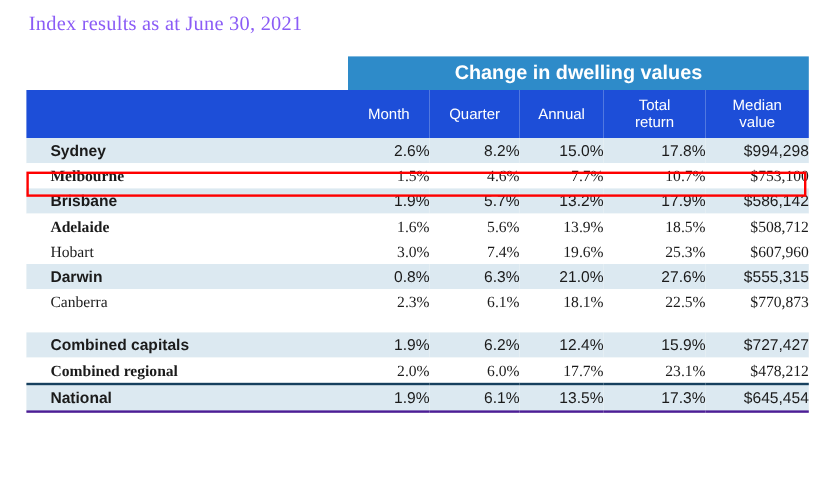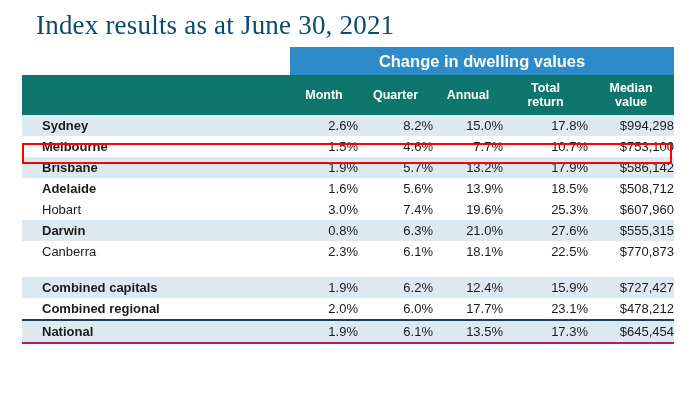--- a/index.html
+++ b/index.html
@@ -14,24 +14,24 @@
     overflow: hidden;
   }
   .page {
     position: relative;
     width: 695px;
     height: 415px;
     background: #ffffff;
   }
   .title {
     position: absolute;
-    left: 36px;
+    left: 24px;
     top: 10px;
-    font-size: 27px;
-    color: #0c4a6e;
+    font-size: 17px;
+    color: #8b5cf6;
     font-family: "Liberation Serif", serif;
     letter-spacing: 0.2px;
   }
   .table-wrap {
     position: absolute;
     left: 22px;
     top: 47px;
     width: 652px;
   }
   table.idx {
@@ -57,24 +57,24 @@
     font-size: 16.5px;
     font-weight: bold;
     text-align: center;
     height: 28px;
     line-height: 28px;
   }
   .banner-blank {
     background: #ffffff;
   }
   .hdr {
-    background: #0f766e;
+    background: #1d4ed8;
     color: #ffffff;
     font-size: 12.5px;
-    font-weight: bold;
+    font-weight: normal;
     text-align: center;
     height: 40px;
     vertical-align: middle;
     line-height: 14px;
   }
   .hdr.left {
     text-align: left;
   }
   .hdr-two span {
     display: block;
@@ -90,31 +90,31 @@
     text-align: left;
     font-weight: normal;
   }
   tr.row td.num {
     text-align: right;
   }
   tr.row td.med {
     text-align: right;
   }
   tr.shade td { background: #dce9f1; }
-  tr.plain td { background: #ffffff; }
+  tr.plain td { background: #ffffff; font-family: Liberation Serif, serif; }
   tr.bold td.city { font-weight: bold; }
   tr.spacer td {
     height: 15px;
     background: #ffffff;
   }
   tr.under-top td {
     border-top: 2px solid #17405e;
   }
   tr.under-bottom td {
-    border-bottom: 2px solid #be185d;
+    border-bottom: 2px solid #4c1d95;
   }
   .highlight-box {
     position: absolute;
     left: 0px;
     top: 96px;
     width: 650px;
     height: 21px;
     border: 2px solid #ff0000;
     box-sizing: border-box;
     pointer-events: none;

